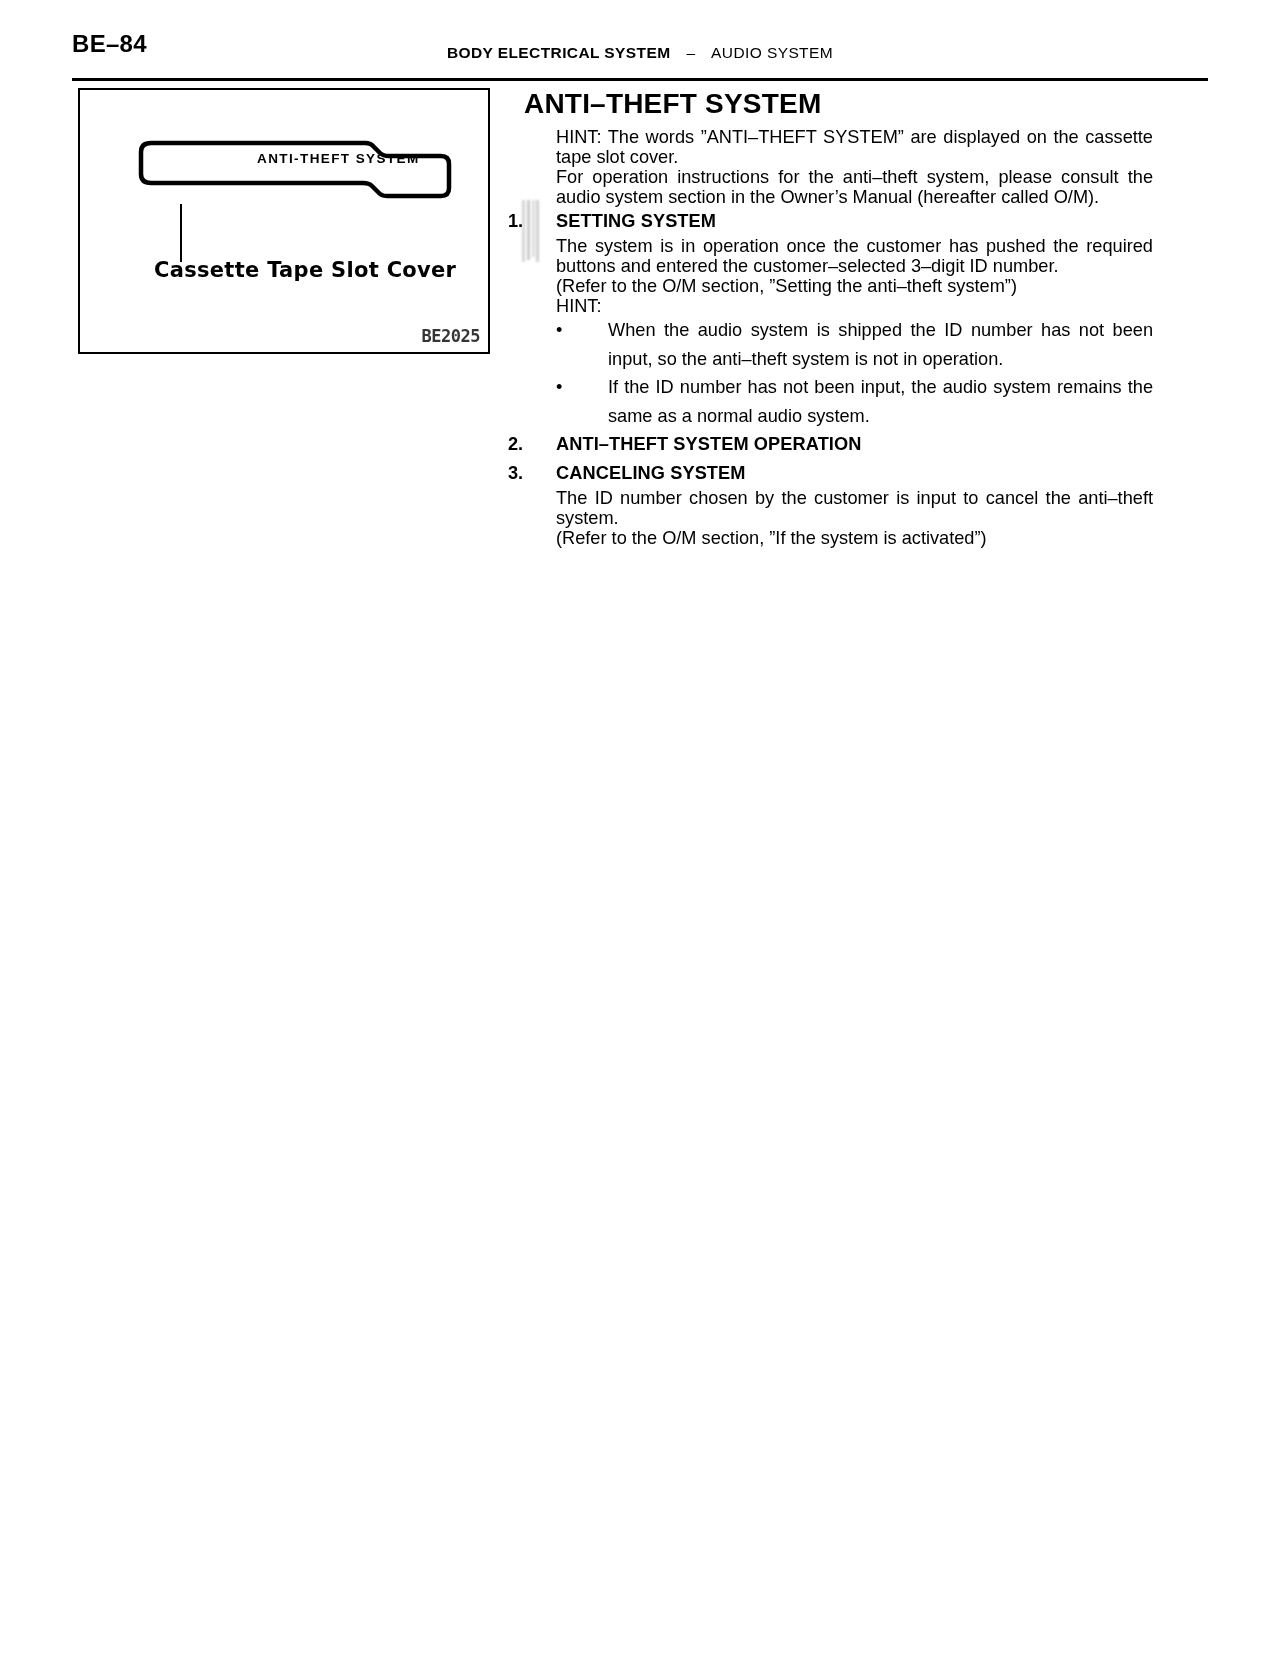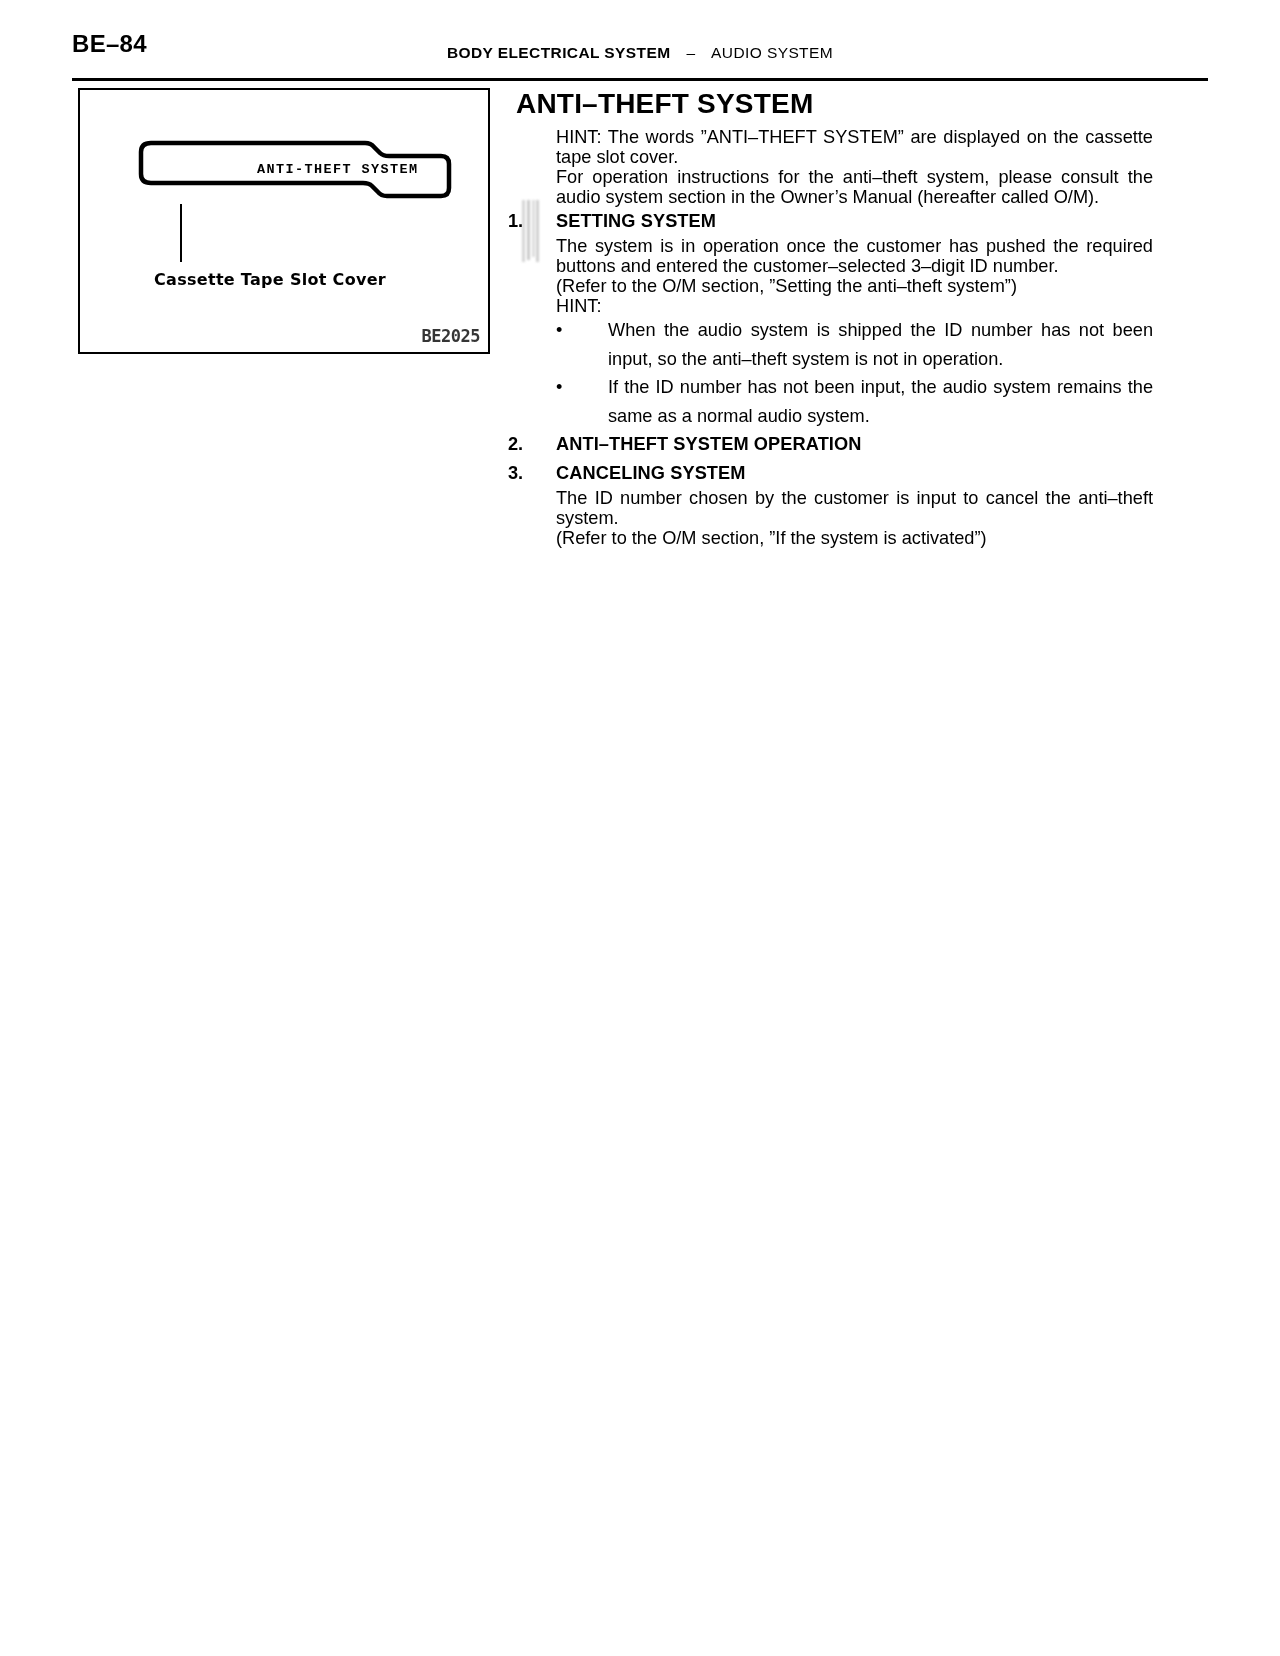--- a/index.html
+++ b/index.html
@@ -70,40 +70,40 @@
     position: absolute;
     left: 57px;
     top: 50px;
     width: 315px;
     height: 65px;
   }
   .slot-cover svg { display: block; }
   .slot-cover-label {
     position: absolute;
     left: 120px;
-    top: 22px;
+    top: 11px;
     font-size: 13.5px;
     font-weight: bold;
     letter-spacing: 1.4px;
-    font-family: Liberation Mono, monospace;
+    font-family: Liberation Sans, sans-serif;
     white-space: nowrap;
   }
   .leader-line {
     position: absolute;
     left: 100px;
     top: 114px;
     width: 2px;
     height: 58px;
     background: #000;
   }
   .figure-caption {
     position: absolute;
     left: 74px;
-    top: 180px;
-    font-size: 16px;
+    top: 168px;
+    font-size: 21px;
     font-weight: bold;
     letter-spacing: 0.3px;
     font-family: "DejaVu Sans", sans-serif;
     white-space: nowrap;
   }
   .figure-id {
     position: absolute;
     right: 8px;
     bottom: 6px;
     font-size: 17px;
@@ -119,21 +119,21 @@
   .content {
     position: absolute;
     left: 508px;
     top: 88px;
     width: 645px;
   }
   .section-title {
     font-size: 28px;
     font-weight: bold;
     letter-spacing: 0.2px;
-    margin: 0 0 8px 8px;
+    margin: 0 0 8px 16px;
     line-height: 1.12;
   }
   .para {
     font-size: 18.2px;
     line-height: 20px;
     margin: 0;
     padding-left: 48px;
     text-align: justify;
     text-justify: inter-word;
   }

